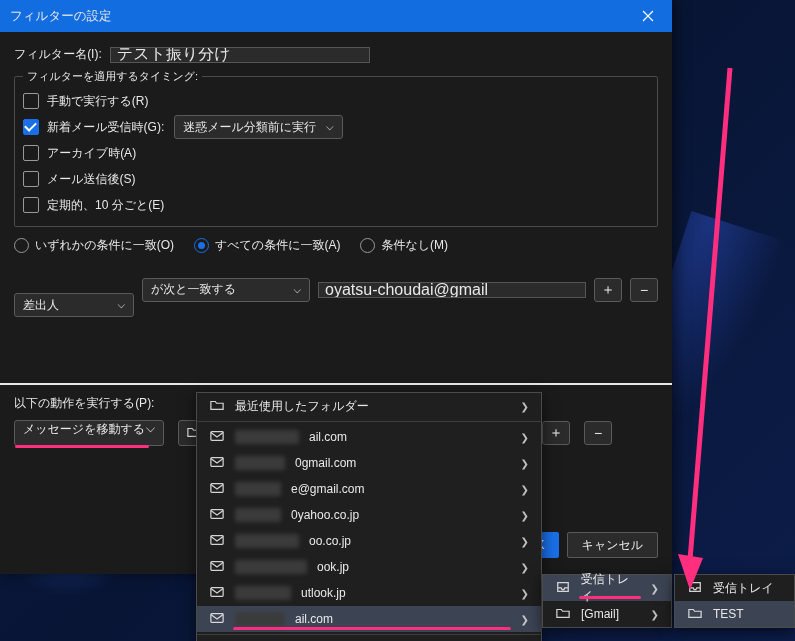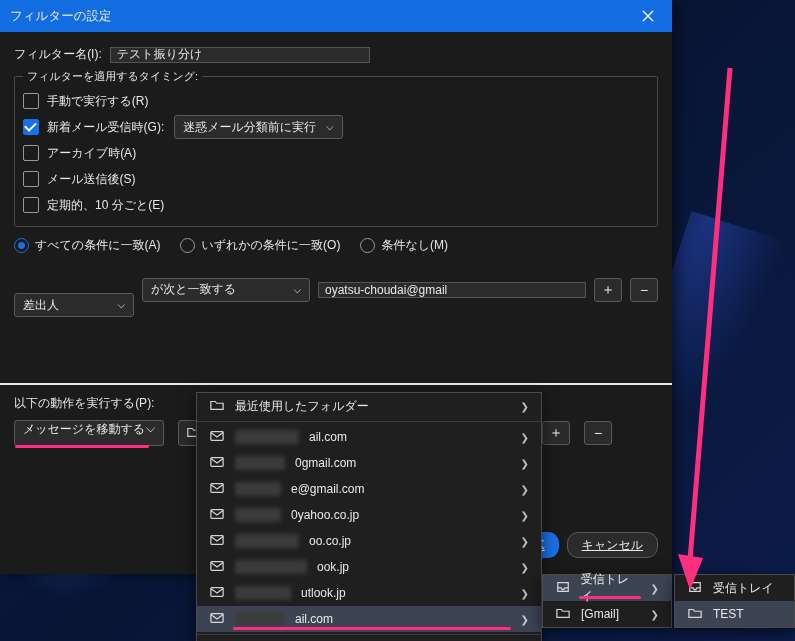--- a/index.html
+++ b/index.html
@@ -25,21 +25,21 @@
 }
 .titlebar .title { color: #e5e5e5; font-size: 12.5px; }
 .titlebar .closebtn { width: 28px; height: 24px; display:flex; align-items:center; justify-content:center; color:#fff; font-size:14px; cursor:pointer; }
 
 .body { padding: 8px 14px 12px; }
 
 .row-name { display:flex; align-items:center; margin: 6px 0 6px; }
 .row-name label { margin-right: 8px; }
 .txt {
   background:#2b2b2b; border:1px solid #555; color:#e8e8e8; height:16px;
-  padding:4px 6px; font-size:12px;
+  padding:4px 6px; font-size:16px;
 }
 .name-input { width: 260px; }
 
 fieldset.timing { border:1px solid #4a4a4a; border-radius:2px; padding:4px 8px 8px; }
 fieldset.timing legend { padding:0 4px; font-size:11px; color:#e8e8e8; }
 
 .chk-row { display:flex; align-items:center; height:26px; }
 .chk { width:16px; height:16px; border:1px solid #999; border-radius:2px; background:#1b1b1b; margin-right:8px; position:relative; }
 .chk.on { background:#1a6fe8; border-color:#1a6fe8; }
 .chk.on::after { content:""; position:absolute; left:3px; top:0px; width:5px; height:9px; border-right:2px solid #fff; border-bottom:2px solid #fff; transform:rotate(45deg); }
@@ -66,21 +66,21 @@
 .sep { height:2px; background:#e8e8e8; margin:66px -14px 10px; }
 
 .act-label { margin-bottom:8px; }
 .act-row { display:flex; align-items:center; gap:14px; }
 .act-sel { display:flex; align-items:flex-start; justify-content:space-between; background:#2b2b2b; border:1px solid #5a5a5a; border-radius:3px; height:26px; padding:0 8px; width:150px; cursor:pointer; }
 .folder-sel { display:flex; align-items:center; justify-content:space-between; background:#2b2b2b; border:1px solid #5a5a5a; border-radius:3px; height:26px; padding:0 8px; width:350px; cursor:pointer; }
 .underline-pink { position:relative; }
 .underline-pink::after { content:""; position:absolute; left:0; right:14px; bottom:-3px; height:3px; background:#ff2e7e; border-radius:2px; }
 
 .footer { display:flex; justify-content:flex-end; gap:8px; padding:74px 14px 16px; }
-.btn { height:26px; padding:0 14px; border-radius:11px; display:flex; align-items:center; justify-content:center; font-size:12px; cursor:pointer;text-decoration:underline; }
+.btn { height:26px; padding:0 14px; border-radius:2px; display:flex; align-items:center; justify-content:center; font-size:12px; cursor:pointer; }
 .btn.primary { background:#1a6fe8; color:#fff; }
 .btn.cancel { background:#2b2b2b; border:1px solid #5a5a5a; color:#e8e8e8; }
 
 
 .menu, .submenu {
   position:absolute; background:#1f1f1f; border:1px solid #4a4a4a; box-shadow:0 4px 14px rgba(0,0,0,.6);
   font-size:12px; color:#e8e8e8;
 }
 .menu { left:196px; top:392px; width:346px; }
 .mi { display:flex; align-items:center; height:26px; padding:0 12px; gap:10px; cursor:pointer; }
@@ -156,26 +156,26 @@
       </div>
 
       <div class="chk-row">
         <span class="chk"></span>
         <span>定期的、10 分ごと(E)</span>
       </div>
     </fieldset>
 
     <div class="radio-row">
       <div class="radio">
+        <span class="rcircle"></span>
+        <span>いずれかの条件に一致(O)</span>
+      </div>
+      <div class="radio">
         <span class="rcircle on"></span>
         <span>すべての条件に一致(A)</span>
-      </div>
-      <div class="radio">
-        <span class="rcircle"></span>
-        <span>いずれかの条件に一致(O)</span>
       </div>
       <div class="radio">
         <span class="rcircle"></span>
         <span>条件なし(M)</span>
       </div>
     </div>
 
     <div class="cond-row">
       <span class="sel field">
         <span>差出人</span>

